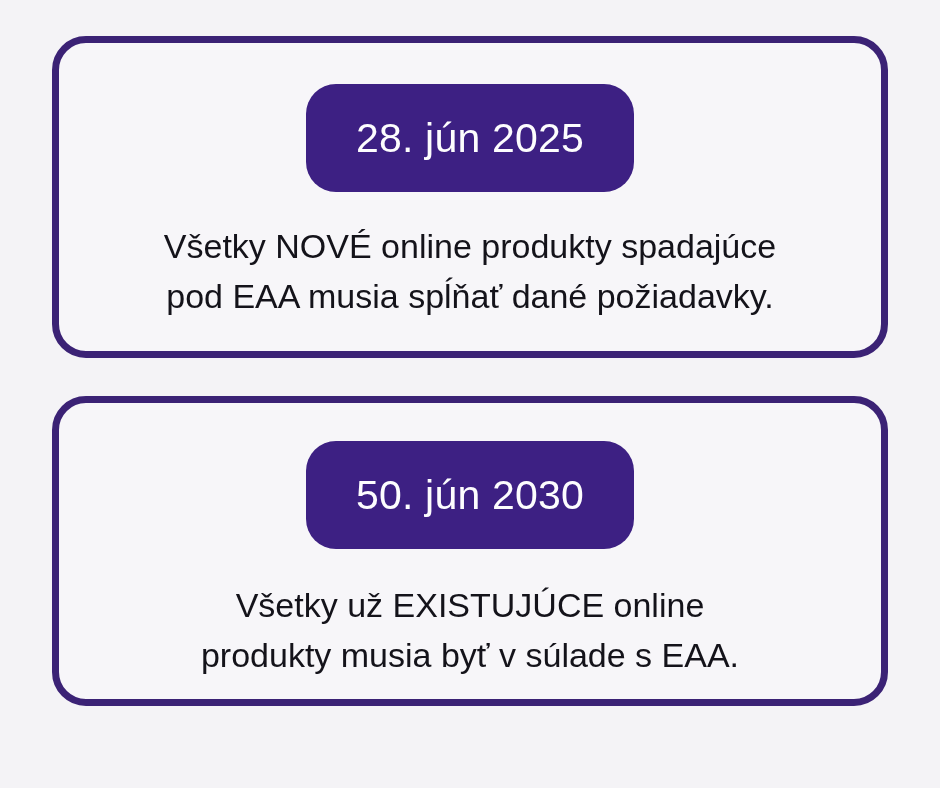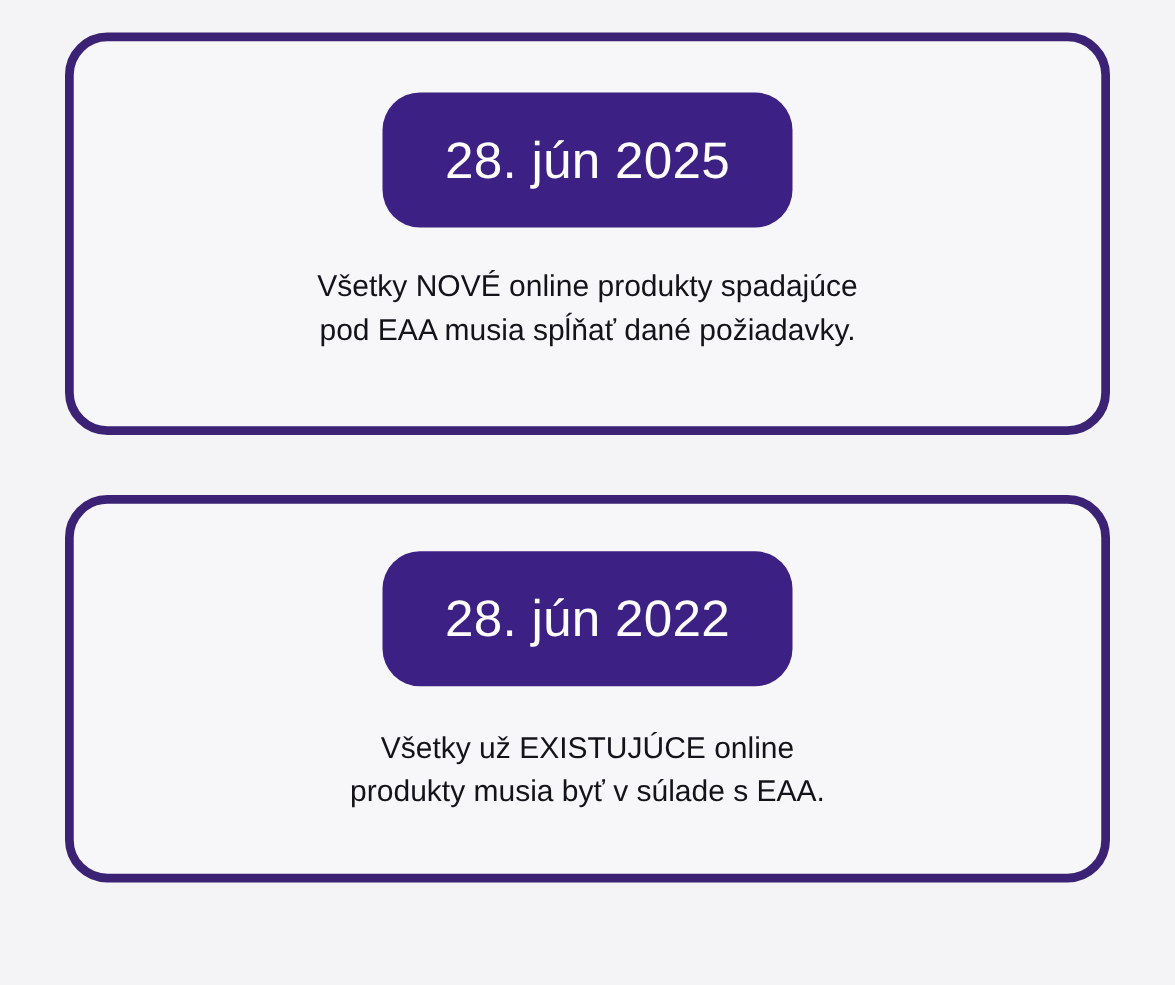--- a/index.html
+++ b/index.html
@@ -27,21 +27,21 @@
   
   .card {
     position: absolute;
     left: 52px;
     width: 836px;              
     box-sizing: border-box;
     background: #f7f6f9;
     border: 7px solid #3b2275;
     border-radius: 34px;
   }
-  .card--first  { top: 26px;  height: 322px; }
+  .card--first  { top: 36px;  height: 322px; }
   .card--second { top: 396px; height: 310px; }
 
   
   .pill-wrap {
     width: 100%;
     display: flex;
     justify-content: center;
   }
   .card--first .pill-wrap  { margin-top: 41px; }
   .card--second .pill-wrap { margin-top: 38px; }
@@ -61,21 +61,21 @@
     padding: 0 26px;
     box-sizing: border-box;
   }
 
   
   .card-body {
     margin: 0;
     padding: 0 40px;
     text-align: center;
     color: #14131a;
-    font-size: 24px;
+    font-size: 34px;
     line-height: 1.46;
     font-weight: 400;
     white-space: pre-line;
   }
   .card--first .card-body  { margin-top: 30px; }
   .card--second .card-body { margin-top: 32px; }
 
   
   .logo {
     position: absolute;
@@ -106,20 +106,20 @@
   <section class="card card--first">
     <div class="pill-wrap">
       <div class="date-pill">28. jún 2025</div>
     </div>
     <p class="card-body">Všetky NOVÉ online produkty spadajúce
 pod EAA musia spĺňať dané požiadavky.</p>
   </section>
 
   <section class="card card--second">
     <div class="pill-wrap">
-      <div class="date-pill">28. jún 2022</div>
+      <div class="date-pill">50. jún 2030</div>
     </div>
     <p class="card-body">Všetky už EXISTUJÚCE online
 produkty musia byť v súlade s EAA.</p>
   </section>
 
 
 </div>
 
 </body></html>

